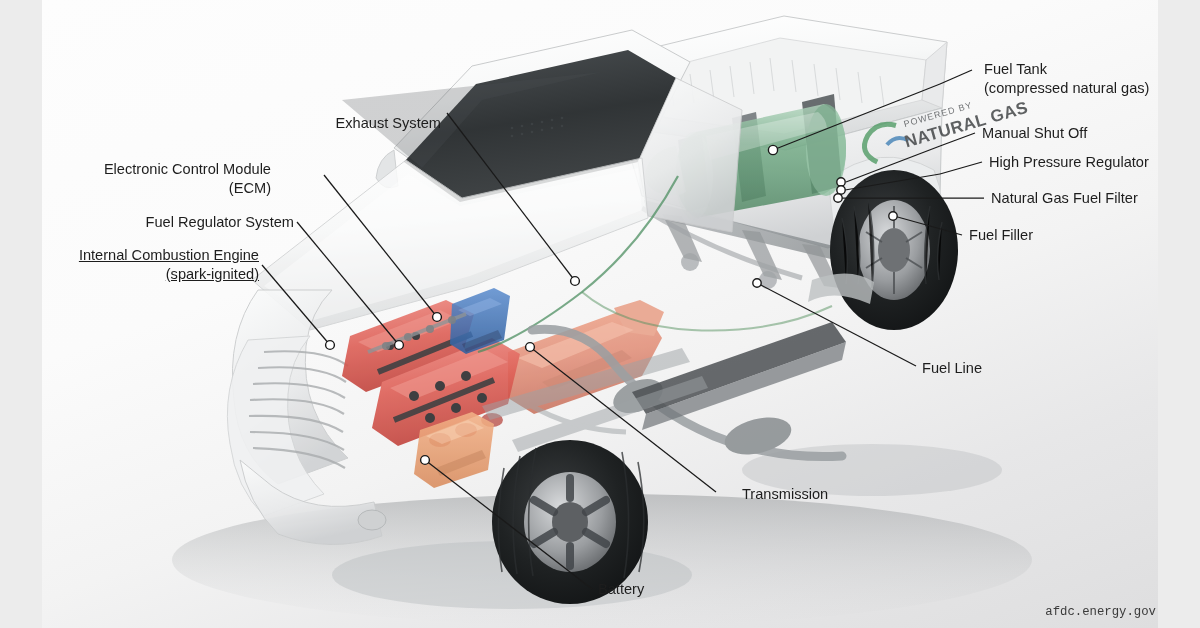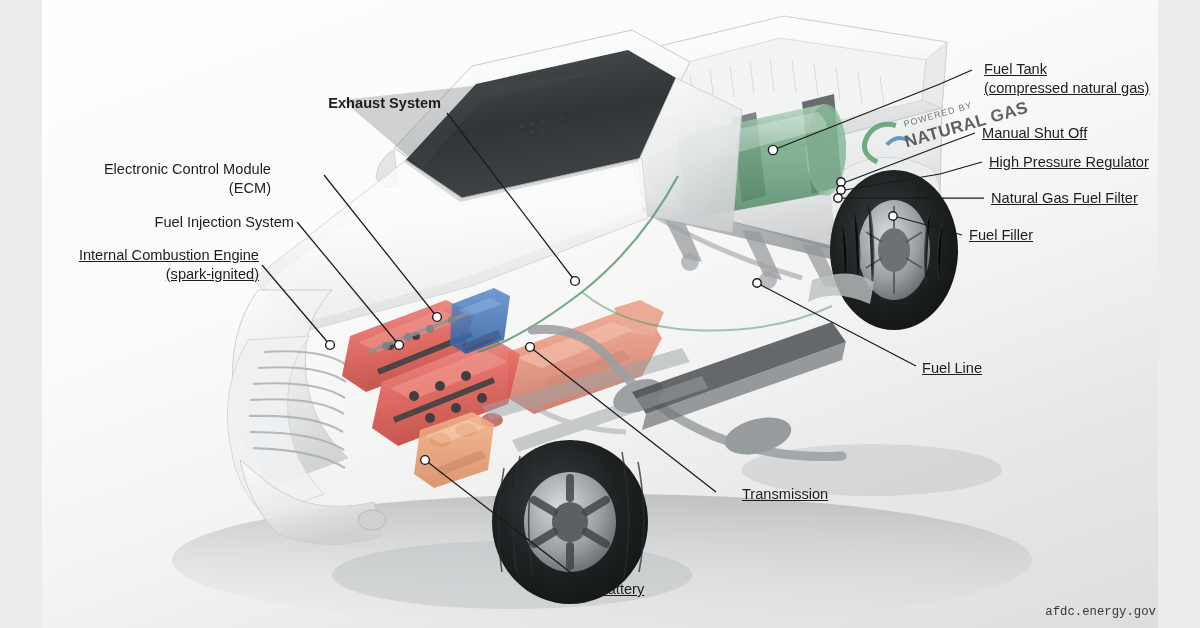--- a/index.html
+++ b/index.html
@@ -19,21 +19,21 @@
               font-family:"Liberation Sans",sans-serif;text-shadow:0 1px 1px rgba(0,0,0,.25);}
 
   
   svg.layer{position:absolute;left:0;top:0;width:1200px;height:628px;overflow:visible;}
   #artsvg{position:absolute;left:0;top:0;width:1116px;height:628px;}
 
   
   .lbl{position:absolute;font-family:"Liberation Sans",sans-serif;font-size:14.6px;
        color:#1d1d1d;white-space:nowrap;line-height:1.27;}
   .lbl.r{text-align:right;}
-  .lbl.l{text-align:left;text-decoration:underline;}
+  .lbl.l{text-align:left;}
   .lbl .sub{display:block;}
   #credit{position:absolute;right:44px;bottom:9px;font-size:12.3px;color:#3a3a3a;
           font-family:Liberation Mono, monospace;}
 </style>
 </head>
 <body>
 
 <div id="stage">
 
   <div id="canvas">
@@ -388,29 +388,29 @@
   <div class="lbl l" style="left:991px;top:189px;">
     <span>Natural Gas Fuel Filter</span>
   </div>
   <div class="lbl l" style="left:969px;top:226px;">
     <span>Fuel Filler</span>
   </div>
   <div class="lbl l" style="left:922px;top:359px;">
     <span>Fuel Line</span>
   </div>
 
-  <div class="lbl r" style="right:759px;top:94px;font-weight:bold;">
+  <div class="lbl r" style="right:759px;top:114px;">
     <span>Exhaust System</span>
   </div>
   <div class="lbl r" style="right:929px;top:160px;">
     <span>Electronic Control Module</span>
     <span class="sub">(ECM)</span>
   </div>
   <div class="lbl r" style="right:906px;top:213px;">
-    <span>Fuel Injection System</span>
+    <span>Fuel Regulator System</span>
   </div>
   <div class="lbl r" style="right:941px;top:246px;text-decoration:underline;">
     <span>Internal Combustion Engine</span>
     <span class="sub">(spark-ignited)</span>
   </div>
 
   <div class="lbl l" style="left:722px;top:485px;margin-left:20px;">
     <span>Transmission</span>
   </div>
   <div class="lbl l" style="left:598px;top:580px;">

